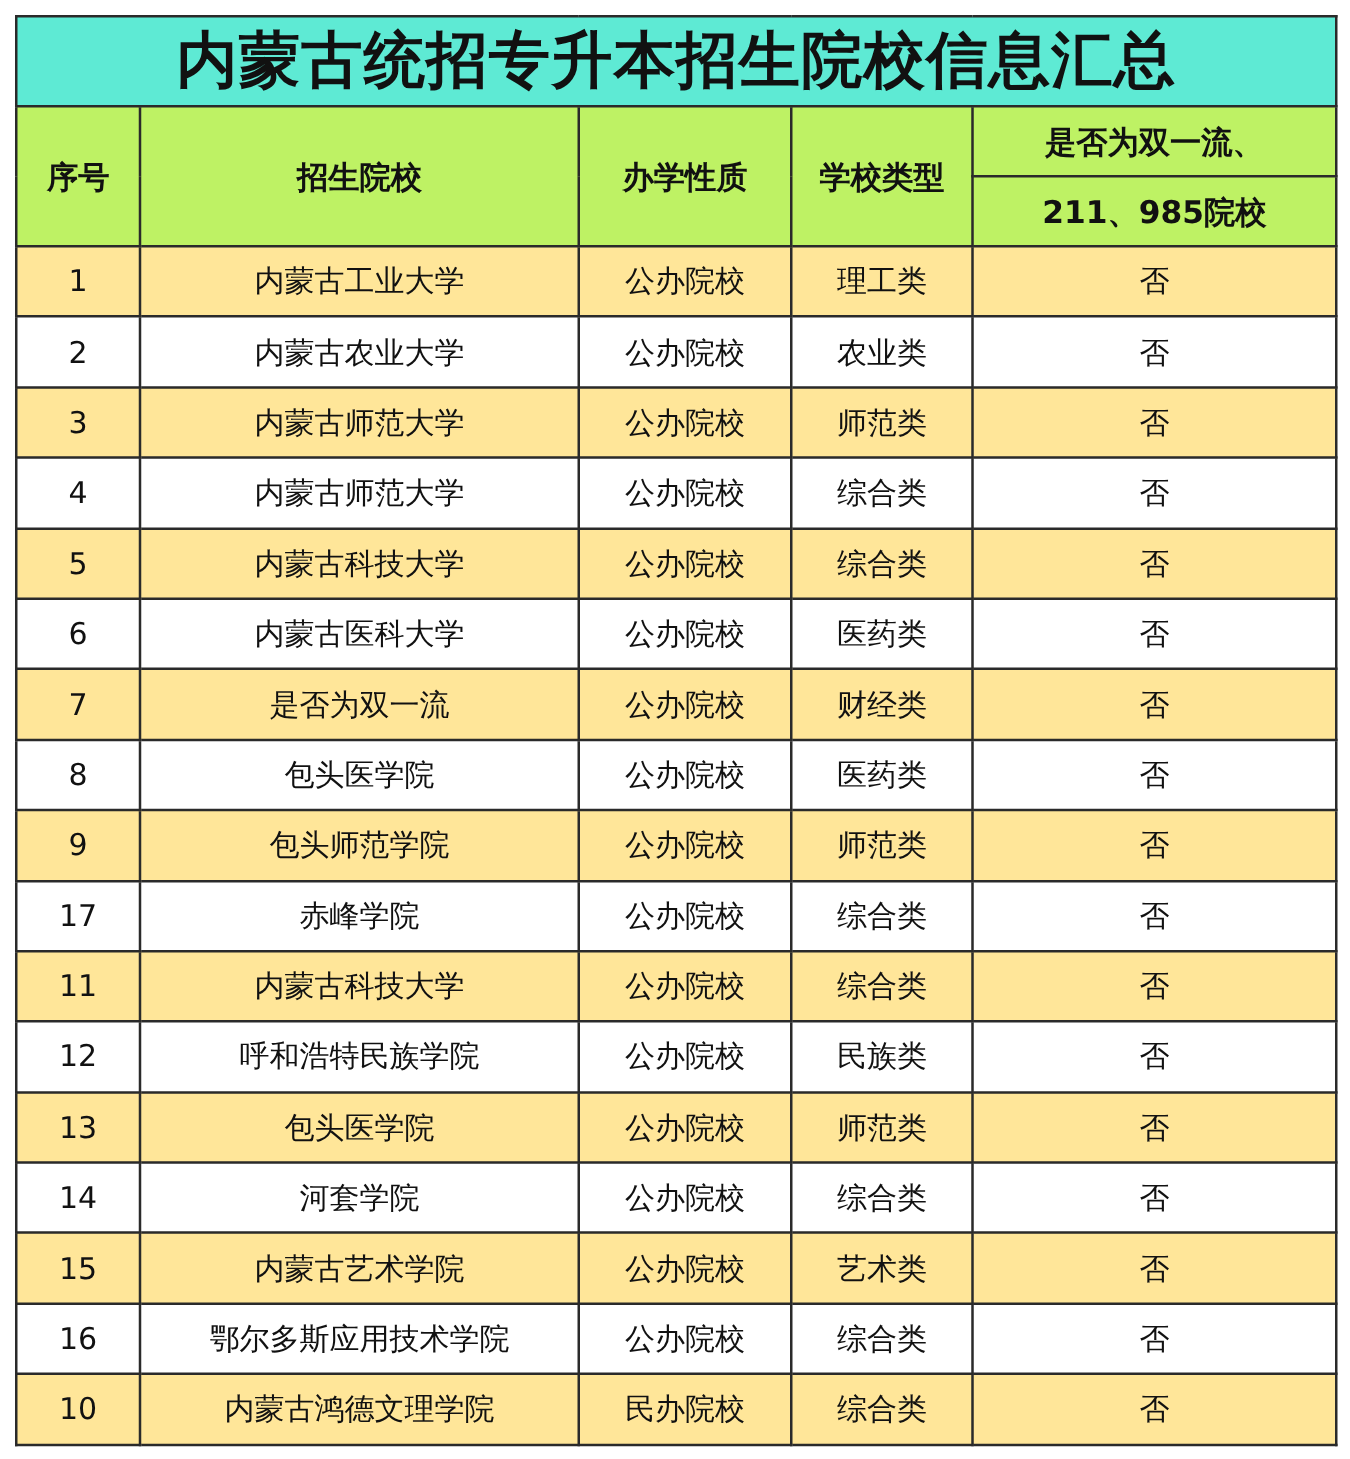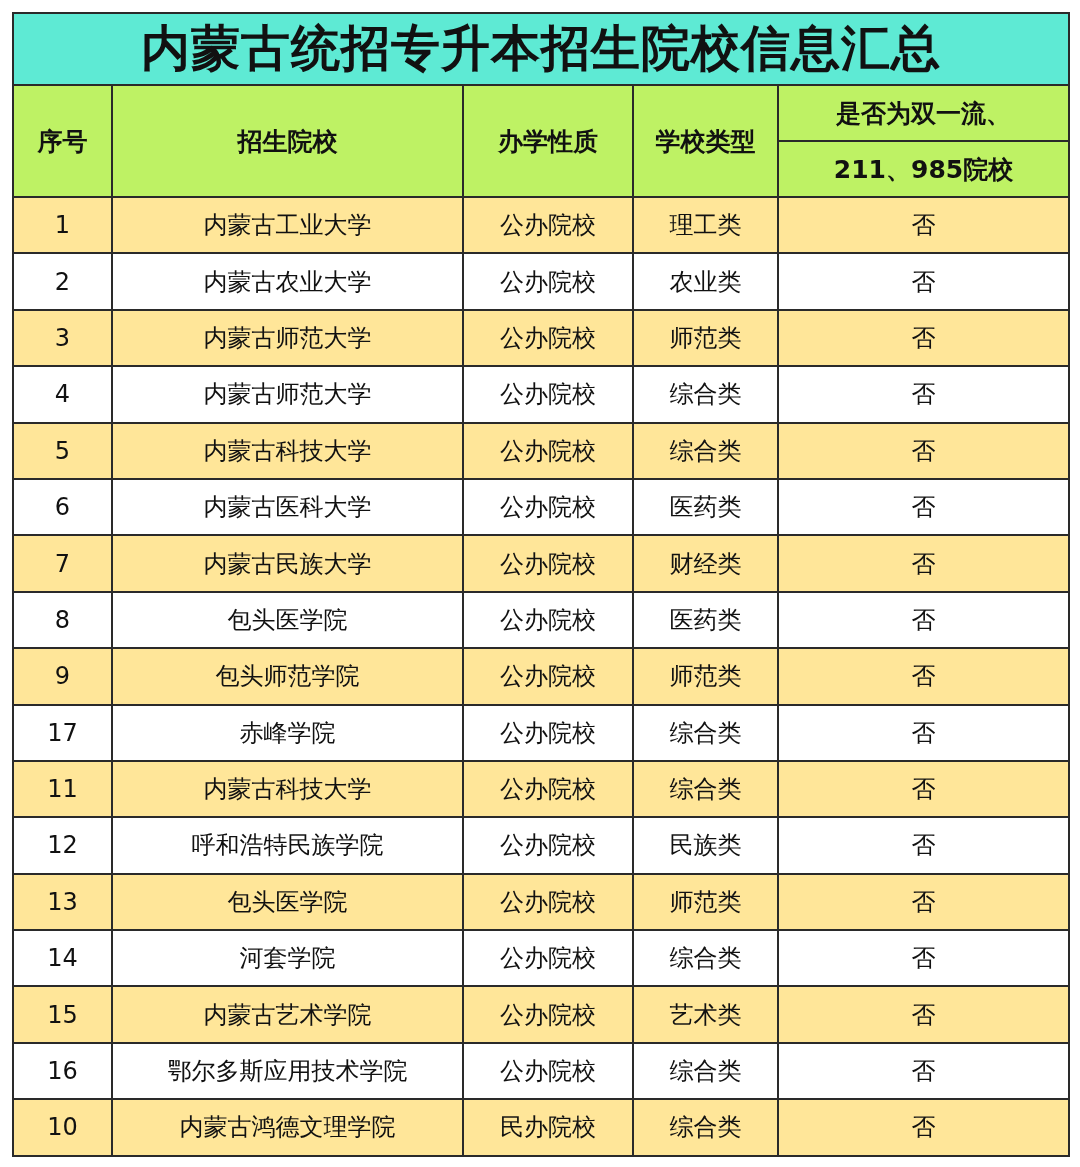--- a/index.html
+++ b/index.html
@@ -78,21 +78,21 @@
       </tr>
       <tr class="data even">
         <td>6</td>
         <td>内蒙古医科大学</td>
         <td>公办院校</td>
         <td>医药类</td>
         <td>否</td>
       </tr>
       <tr class="data odd">
         <td>7</td>
-        <td>内蒙古民族大学</td>
+        <td>是否为双一流</td>
         <td>公办院校</td>
         <td>财经类</td>
         <td>否</td>
       </tr>
       <tr class="data even">
         <td>8</td>
         <td>包头医学院</td>
         <td>公办院校</td>
         <td>医药类</td>
         <td>否</td>

